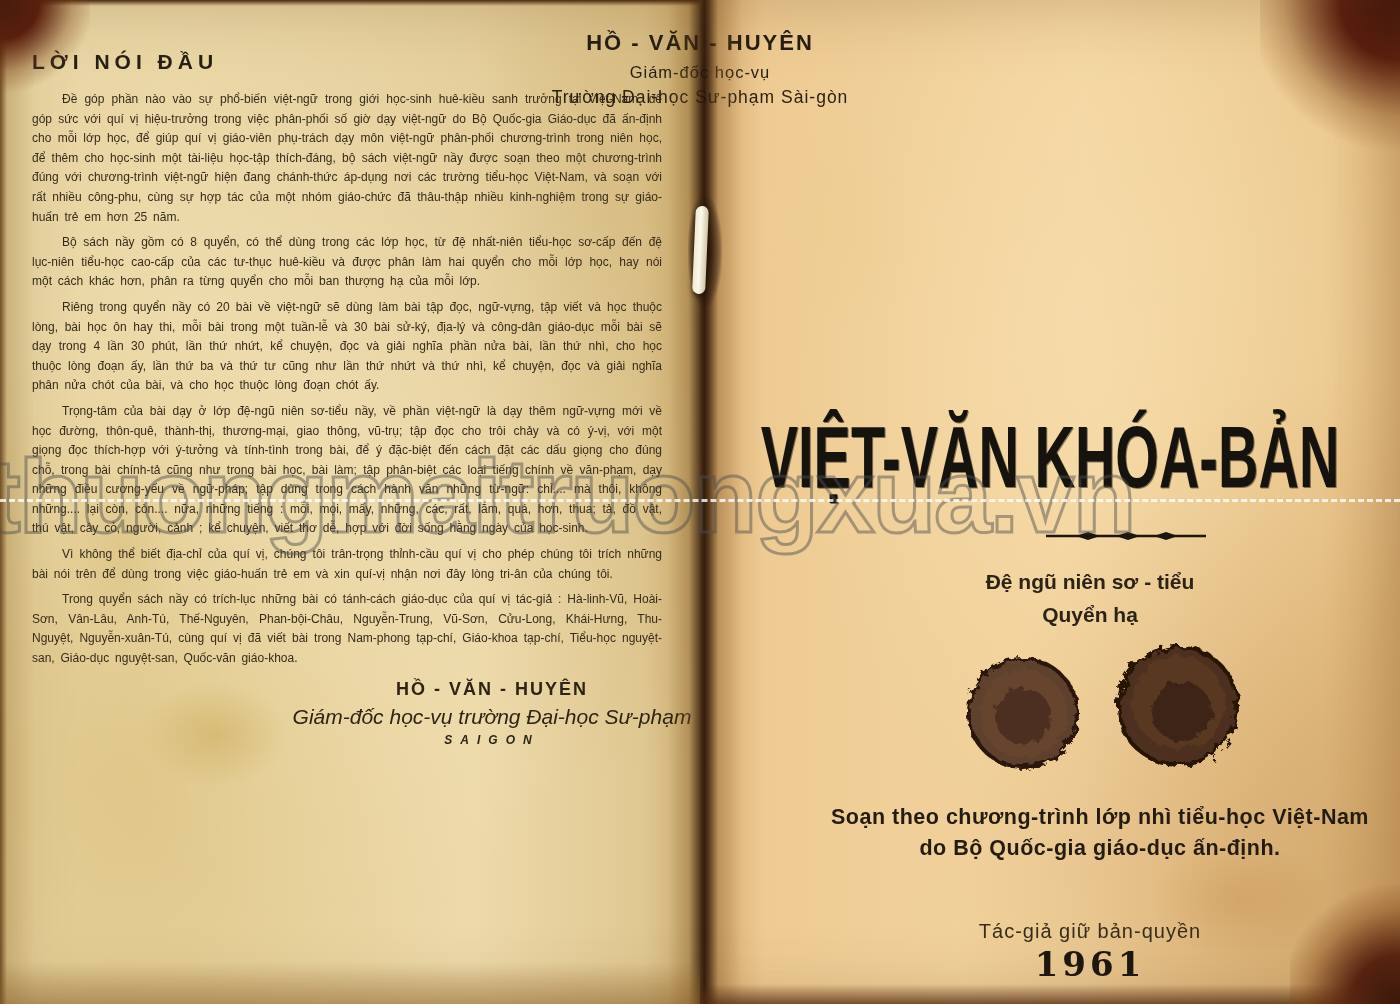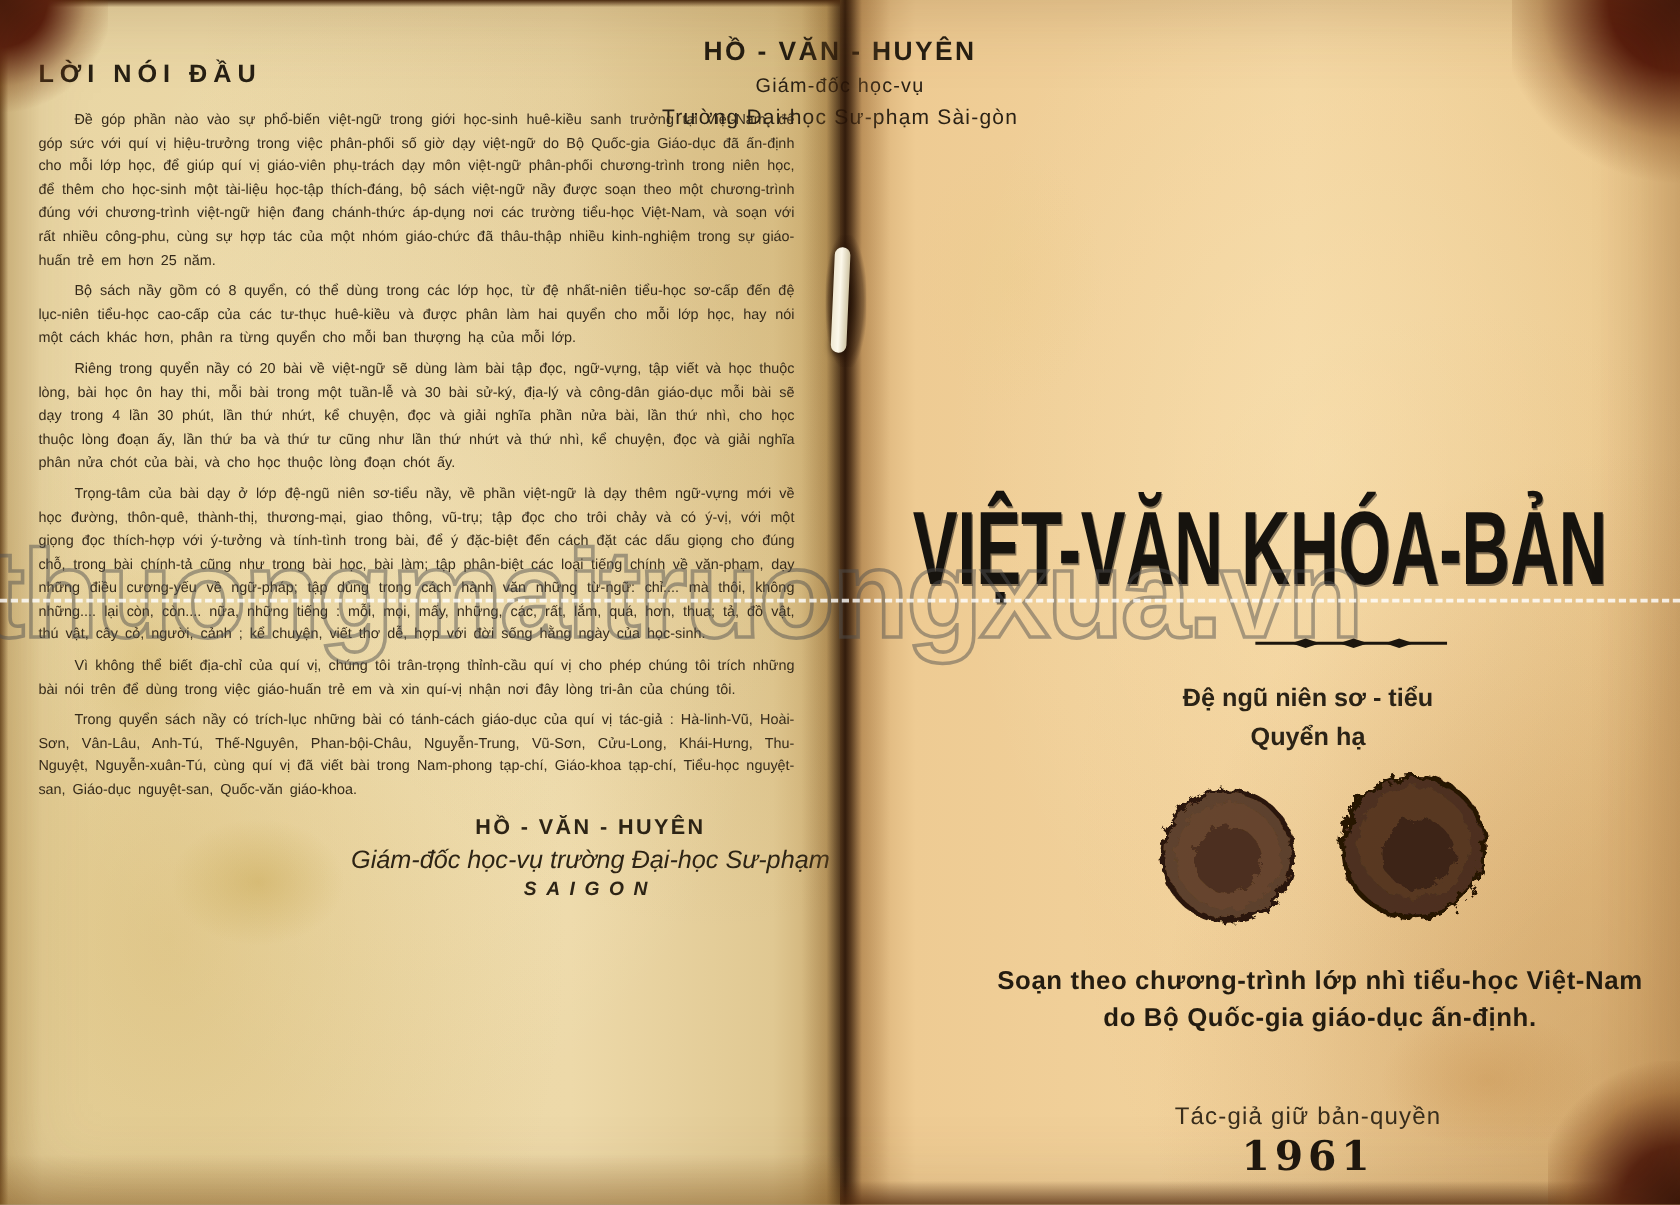--- a/index.html
+++ b/index.html
@@ -57,21 +57,21 @@
 
   
   .preface{position:relative;z-index:10;padding:50px 38px 0 32px;color:#33291b;}
   .preface-title{font-size:21px;font-weight:bold;letter-spacing:5px;
     color:#272014;margin:0 0 16px 0;}
   .preface p{margin:0 0 6px 0;font-size:12px;line-height:19.6px;text-align:justify;
     text-indent:30px;word-spacing:2.5px;color:#362b1b;}
   .signature{margin-top:10px;margin-left:250px;width:420px;text-align:center;color:#2d2415;}
   .sig-name{font-size:18px;font-weight:bold;letter-spacing:2px;}
   .sig-role{font-size:21px;font-style:italic;margin-top:5px;}
-  .sig-city{font-size:16px;font-style:italic;font-weight:bold;letter-spacing:8px;margin-top:4px;}
+  .sig-city{font-size:12px;font-style:italic;font-weight:bold;letter-spacing:8px;margin-top:4px;}
 
   
   .rp{position:absolute;left:0;right:0;text-align:center;color:#2a2115;z-index:10;}
   .rp-header{top:30px;}
   .rp-author{font-size:22px;font-weight:bold;letter-spacing:2px;color:#241d12;}
   .rp-role{font-size:16.5px;margin-top:7px;letter-spacing:1px;}
   .rp-school{font-size:17.5px;margin-top:5px;letter-spacing:1px;}
   .rp-title{top:406px;font-size:56px;font-weight:bold;letter-spacing:0px;color:#16130e;
     transform:scaleY(1.55);transform-origin:50% 0;white-space:nowrap;
     text-shadow:1px 1px 0 rgba(25,20,15,.5);}

